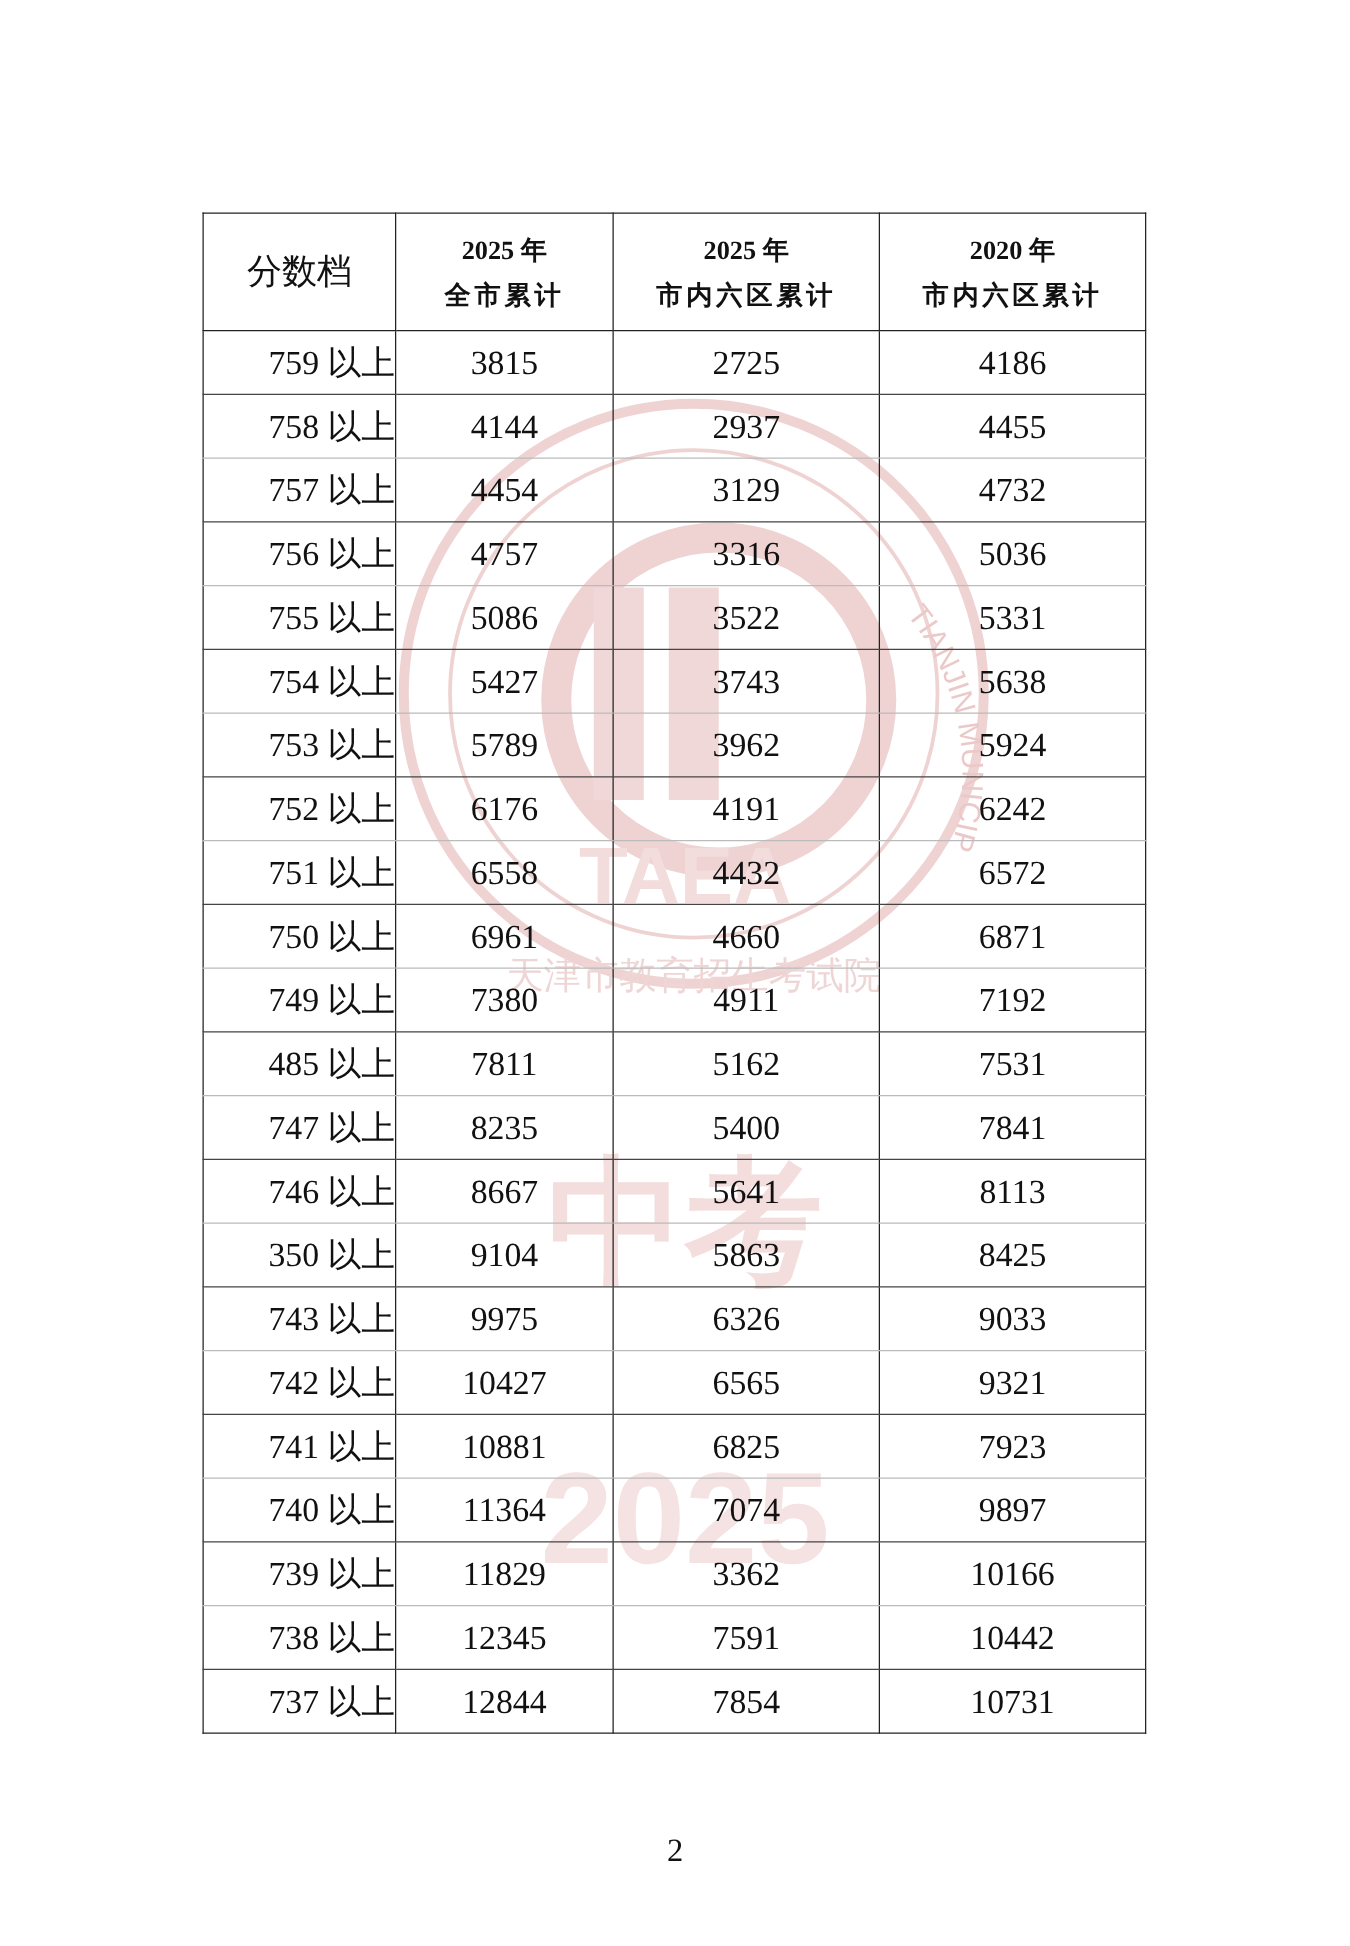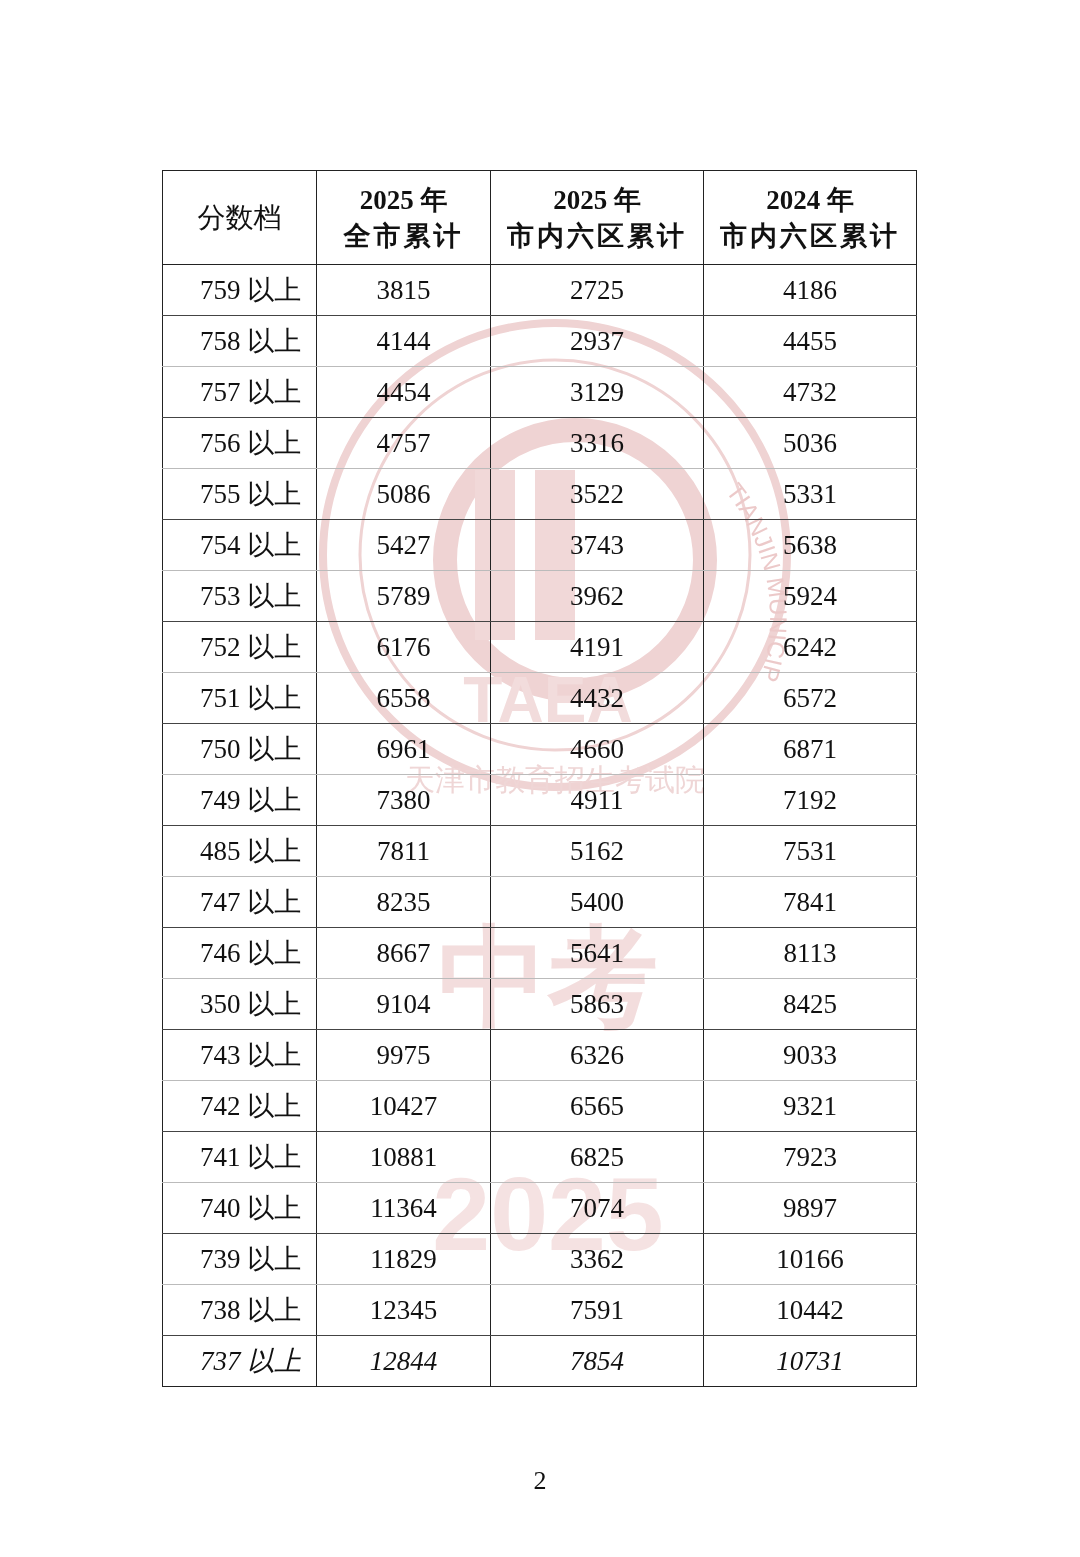--- a/index.html
+++ b/index.html
@@ -2,28 +2,28 @@
 <html><head>
 <meta charset="utf-8">
 <style>
   html, body { margin: 0; padding: 0; background: #ffffff; }
   body { width: 1080px; height: 1557px; position: relative; overflow: hidden;
          font-family: "Liberation Serif", "DejaVu Serif", serif; color: #111; }
   .watermark { position: absolute; left: 0; top: 0; width: 1080px; height: 1557px; pointer-events: none; }
   .score-table { position: absolute; left: 162px; top: 170px; border-collapse: collapse; table-layout: fixed; }
   .score-table th, .score-table td { border-left: 1px solid #222; border-right: 1px solid #222; text-align: center; padding: 0; }
   .score-table th { height: 93px; border-top: 1.5px solid #222; border-bottom: 1.5px solid #222;
-                    font-size: 27px; line-height: 36px; font-weight: bold; }
+                    font-size: 21px; line-height: 36px; font-weight: bold; }
   .score-table th.first { font-weight: normal; font-size: 28px; }
   .score-table th .yr { display: block; font-weight: bold; }
   .score-table th .sub { display: block; font-weight: bold; letter-spacing: 3px; }
   .score-table td { height: 50px; font-size: 27px; border-bottom: 1px solid #444; }
   .score-table tr:nth-child(even) td { border-bottom-color: #bbb; }
-  .score-table tr:last-child td { border-bottom: 1.5px solid #222; font-style: italic; }
-  .score-table td.score { text-align: center; padding-left: 22px; }
+  .score-table tr:last-child td { border-bottom: 1.5px solid #222; }
+  .score-table td.score { text-align: right; padding-left: 22px; }
   .c0 { width: 154px; } .c1 { width: 174px; } .c2 { width: 213px; } .c3 { width: 213px; }
   .page-number { position: absolute; left: 0; width: 1080px; top: 1466px; text-align: center; font-size: 26px; }
 </style>
 </head>
 <body>
 
 <svg class="watermark" viewBox="0 0 1080 1557">
   <defs>
     <path id="arcTop" d="M 380 680 A 200 200 0 1 1 760 680"></path>
   </defs>
@@ -55,21 +55,21 @@
       <th class="first"><span>分数档</span></th>
       <th>
           <span class="yr">2025 年</span>
           <span class="sub">全市累计</span>
         </th>
       <th>
           <span class="yr">2025 年</span>
           <span class="sub">市内六区累计</span>
         </th>
       <th>
-          <span class="yr">2024 年</span>
+          <span class="yr">2020 年</span>
           <span class="sub">市内六区累计</span>
         </th>
     </tr>
   </thead>
   <tbody id="table-body">
       <tr>
         <td class="score">759 以上</td>
         <td>3815</td>
         <td>2725</td>
         <td>4186</td>

